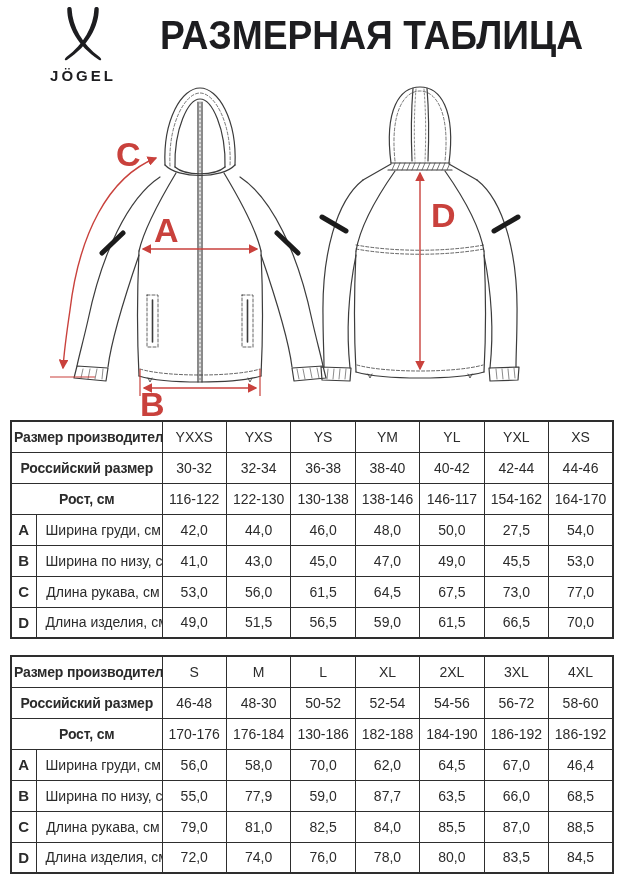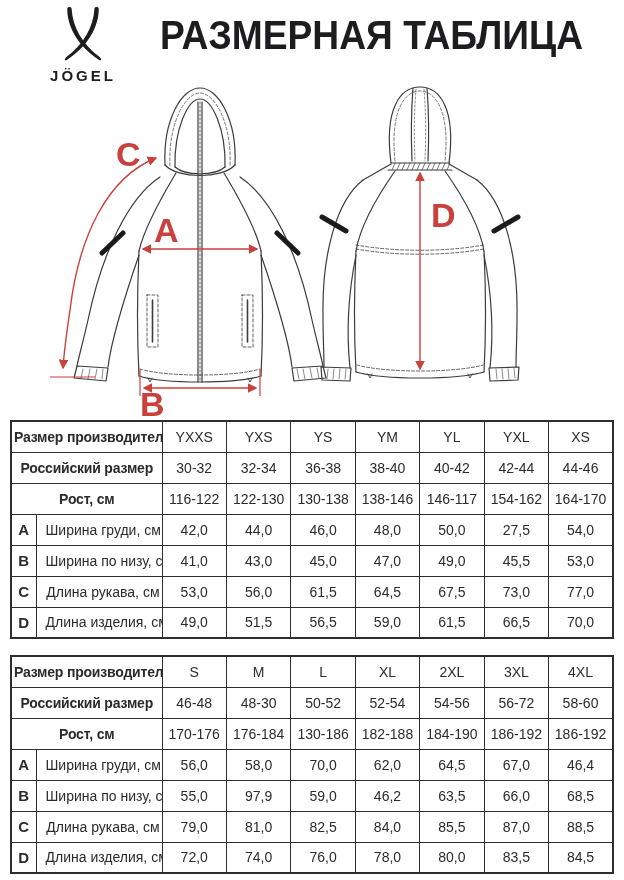--- a/index.html
+++ b/index.html
@@ -316,23 +316,23 @@
           <td class="val">70,0</td>
           <td class="val">62,0</td>
           <td class="val">64,5</td>
           <td class="val">67,0</td>
           <td class="val">46,4</td>
         </tr>
         <tr>
           <th class="letter">B</th>
           <td class="measure-label">Ширина по низу, см</td>
           <td class="val">55,0</td>
-          <td class="val">97,9</td>
+          <td class="val">77,9</td>
           <td class="val">59,0</td>
-          <td class="val">46,2</td>
+          <td class="val">87,7</td>
           <td class="val">63,5</td>
           <td class="val">66,0</td>
           <td class="val">68,5</td>
         </tr>
         <tr>
           <th class="letter">C</th>
           <td class="measure-label">Длина рукава, см</td>
           <td class="val">79,0</td>
           <td class="val">81,0</td>
           <td class="val">82,5</td>

